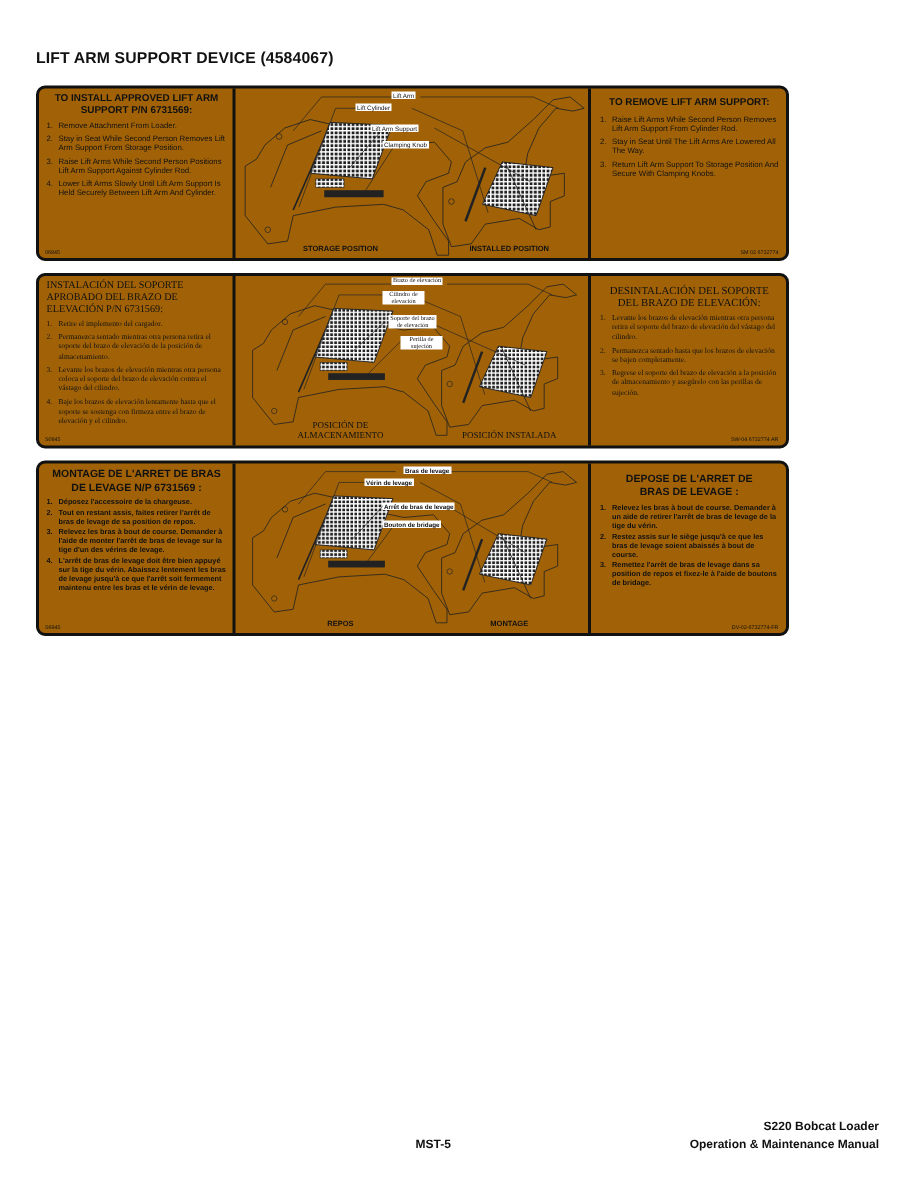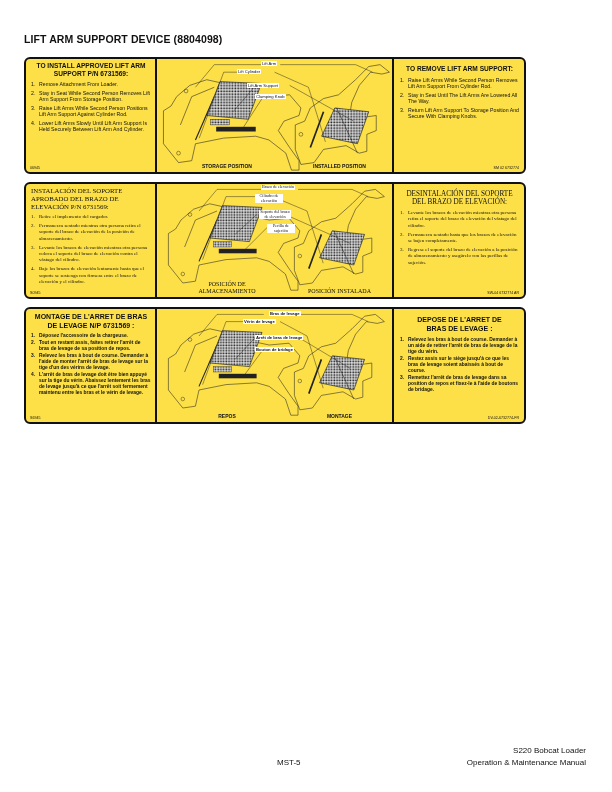--- a/index.html
+++ b/index.html
@@ -1,18 +1,18 @@
 <!DOCTYPE html>
 <html><head>
 <meta charset="utf-8">
 <style>
   html, body { margin:0; padding:0; background:#ffffff; }
   body { width:612px; height:792px; position:relative; overflow:hidden; font-family:"Liberation Sans", sans-serif; color:#111; }
   .page-title { position:absolute; left:24px; top:33px; font-size:10.5px; font-weight:bold; letter-spacing:0.1px; }
-  .decal { position:absolute; left:24px; width:502px; border:2px solid #111; border-radius:6px; box-sizing:border-box; display:flex; background:#fde047; }
+  .decal { position:absolute; left:24px; width:502px; border:2px solid #111; border-radius:6px; box-sizing:border-box; display:flex; background:#a16207; }
   .col-left { width:131px; border-right:2px solid #111; position:relative; box-sizing:border-box; padding:3px 4px 0 5px; }
   .col-mid { width:237px; border-right:2px solid #111; position:relative; box-sizing:border-box; }
   .col-right { flex:1; position:relative; box-sizing:border-box; padding:6px 5px 0 6px; }
   .heading { font-weight:bold; text-align:center; font-size:6.6px; line-height:8px; margin-bottom:3px; }
   .heading.right { font-size:6.6px; margin-bottom:4px; }
   ol { margin:0; padding:0; list-style:none; }
   li { display:flex; font-size:5.2px; line-height:6.3px; margin-bottom:2.5px; }
   li .num { width:8px; flex:none; }
   li .txt { flex:1; }
   .code { position:absolute; bottom:2px; font-size:3.6px; }
@@ -23,26 +23,26 @@
   .serif li { font-size:5px; line-height:6.4px; }
   .fr li { font-weight:bold; font-size:4.9px; line-height:6px; margin-bottom:1px; }
   .fr .heading { font-size:7px; line-height:9px; }
   .cap { position:absolute; bottom:3px; font-size:5px; font-weight:bold; text-align:center; }
   .serif .cap { font-size:6px; line-height:6.5px; }
   .cap.c1 { left:30px; width:80px; }
   .cap.c2 { left:135px; width:95px; }
   .callout { position:absolute; font-size:4.2px; background:#fff; padding:0 1px; white-space:nowrap; }
   .serif .callout { font-family:"Liberation Serif", serif; font-size:4.2px; text-align:center; white-space:normal; line-height:4.5px; }
   svg.art { position:absolute; left:0; top:0; }
-  .footer { position:absolute; font-size:8px; font-weight:normal; }
+  .footer { position:absolute; font-size:8px; font-weight:bold; }
 </style>
 </head>
 <body>
 
-<div class="page-title">LIFT ARM SUPPORT DEVICE (8804098)</div>
+<div class="page-title">LIFT ARM SUPPORT DEVICE (4584067)</div>
 
 <svg width="0" height="0" style="position:absolute">
   <defs>
     <pattern id="grid" width="3" height="3" patternUnits="userSpaceOnUse">
       <rect width="3" height="3" fill="#fff"></rect>
       <rect x="0.4" y="0.4" width="2" height="2" fill="#222"></rect>
     </pattern>
     <g id="loader-art">
 
       <path d="M6 90 L6 55 L14 50 L20 40 L34 28 L52 22 L70 26 L90 34 L118 40 L140 38 L152 52 L150 60 L134 66 L128 76 L140 94 L150 108 L150 118 L142 118 L136 100 L118 86 L104 82 L70 84 L40 90 L36 108 L22 110 L14 100 Z" fill="none" stroke="#222" stroke-width="0.6"></path>

